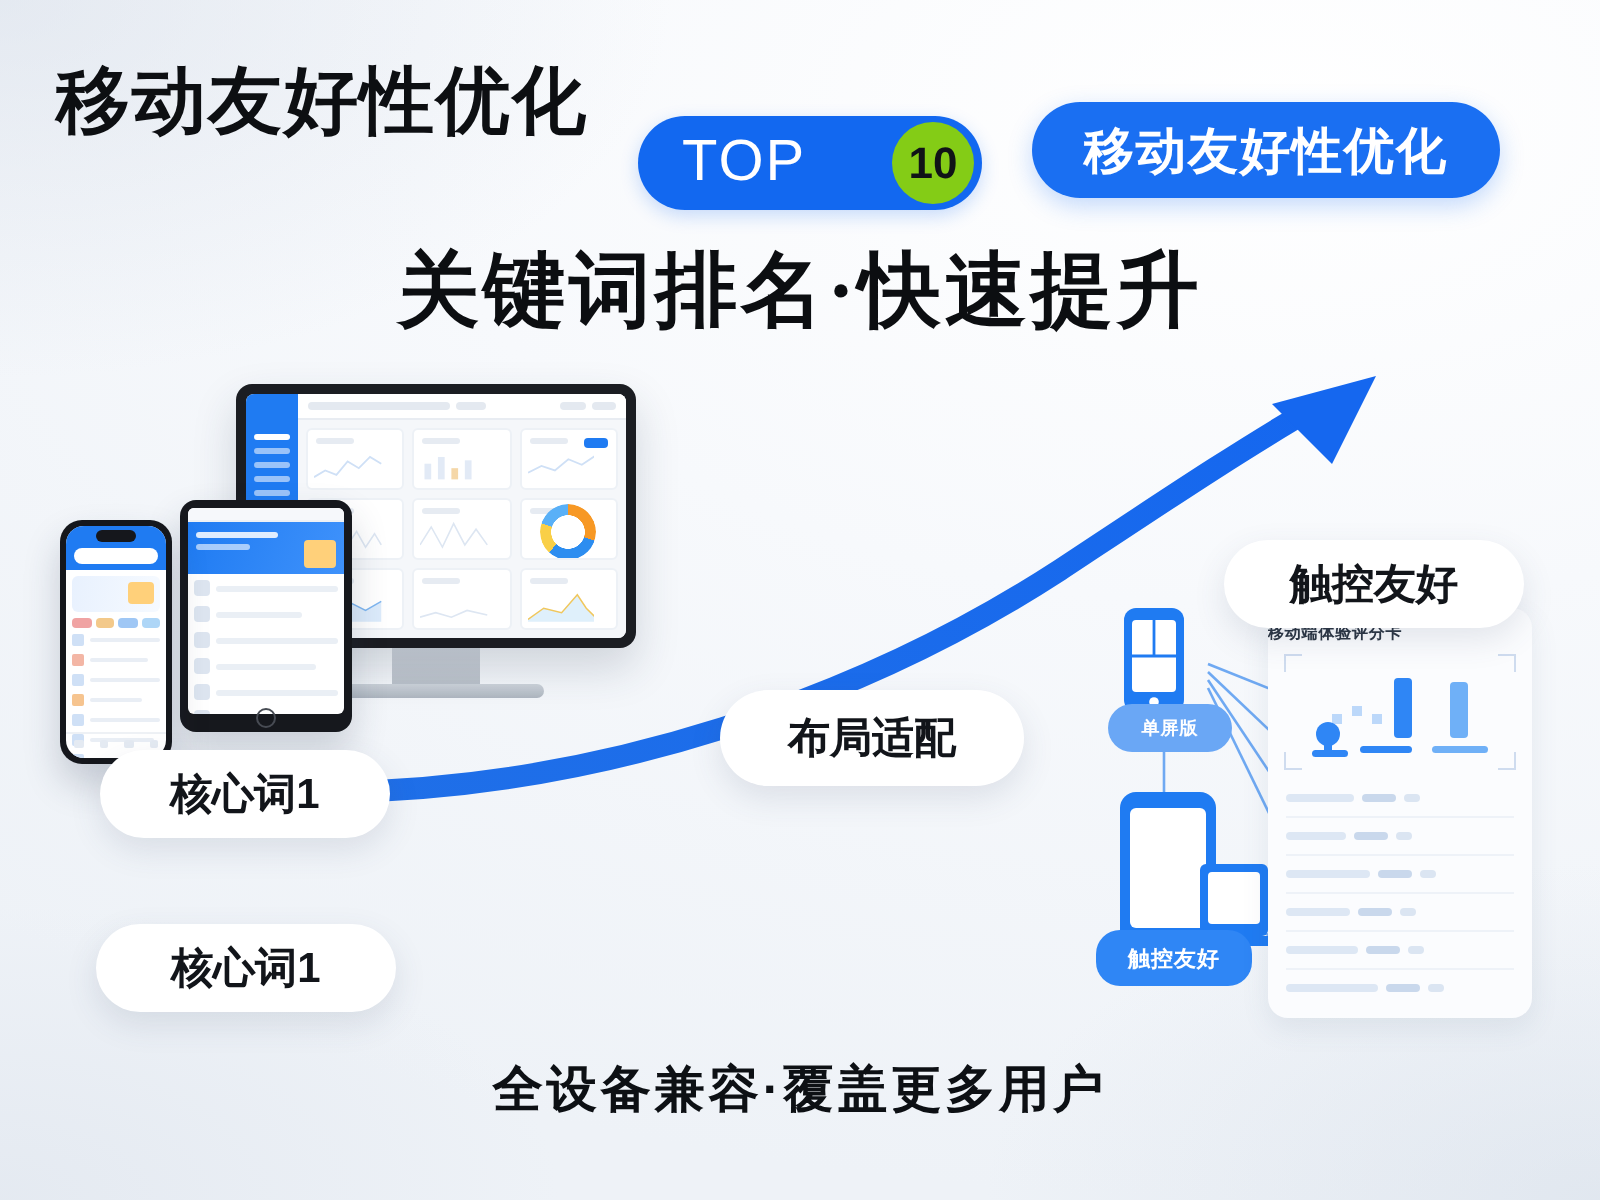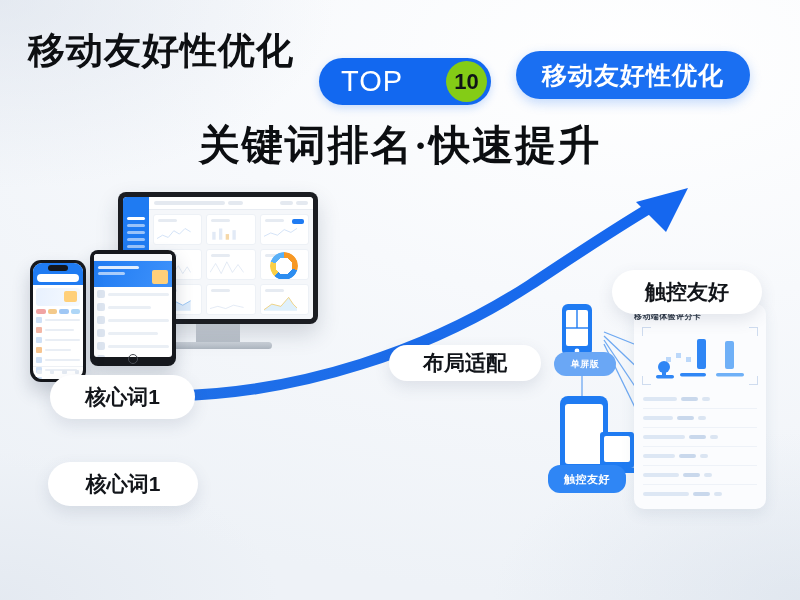--- a/index.html
+++ b/index.html
@@ -129,21 +129,21 @@
   
   .wpill{
     position:absolute;background:#ffffff;border-radius:26px;
     display:flex;align-items:center;justify-content:center;
     font-size:21px;font-weight:bold;color:#12151a;white-space:nowrap;
     box-shadow:0 6px 16px rgba(60,80,110,.13);z-index:7;
   }
   #pill-k1{left:50px;top:375px;width:145px;height:44px;}
   #pill-k2{left:195px;top:418px;width:152px;height:44px;}
   #pill-k3{left:48px;top:462px;width:150px;height:44px;}
-  #pill-layout{left:389px;top:345px;width:152px;height:36px;}
+  #pill-layout{left:360px;top:345px;width:152px;height:48px;}
   #pill-touch{left:612px;top:270px;width:150px;height:44px;}
 
   
   .info{position:absolute;left:548px;top:300px;width:222px;height:212px;z-index:4;}
   .info svg{position:absolute;left:0;top:0;}
 
   .scorecard{
     position:absolute;left:86px;top:4px;width:132px;height:205px;
     background:#fbfcfe;border-radius:10px;box-shadow:0 5px 14px rgba(70,95,130,.10);
     overflow:hidden;
@@ -479,14 +479,15 @@
           </div>
       </div>
     </div>
   </div>
 
   <div class="wpill" id="pill-k1">核心词1</div>
   <div class="wpill" id="pill-k3">核心词1</div>
   <div class="wpill" id="pill-layout">布局适配</div>
   <div class="wpill" id="pill-touch">触控友好</div>
 
+  <div class="footer">全设备兼容·覆盖更多用户</div>
 
 </div>
 
 </body></html>

